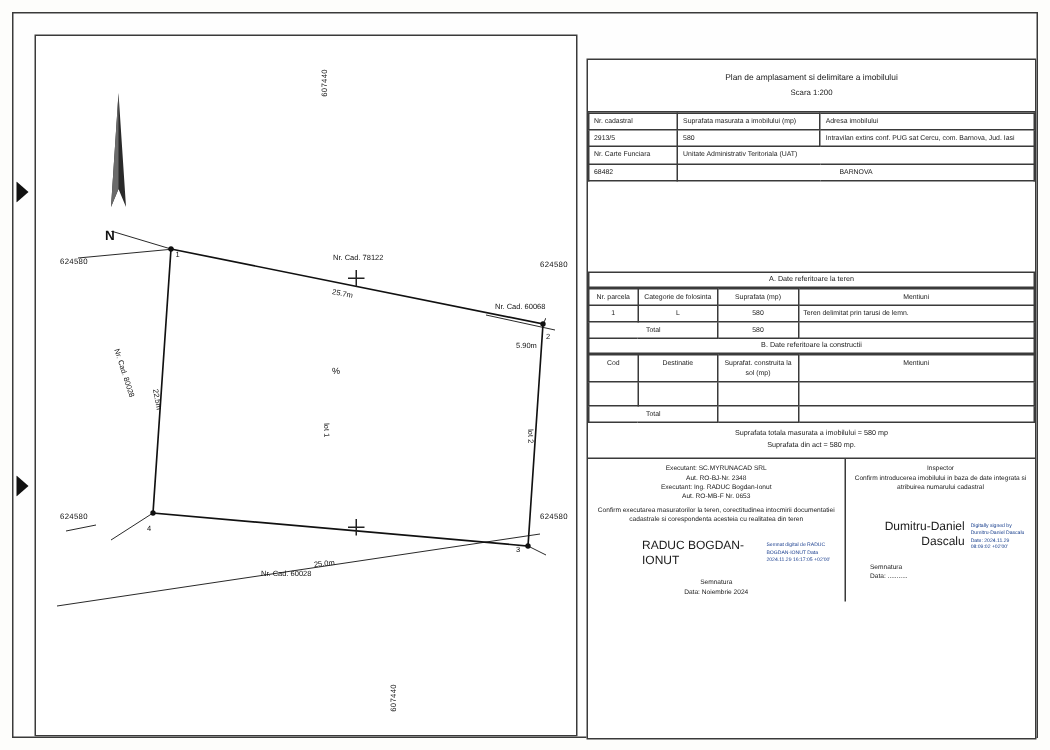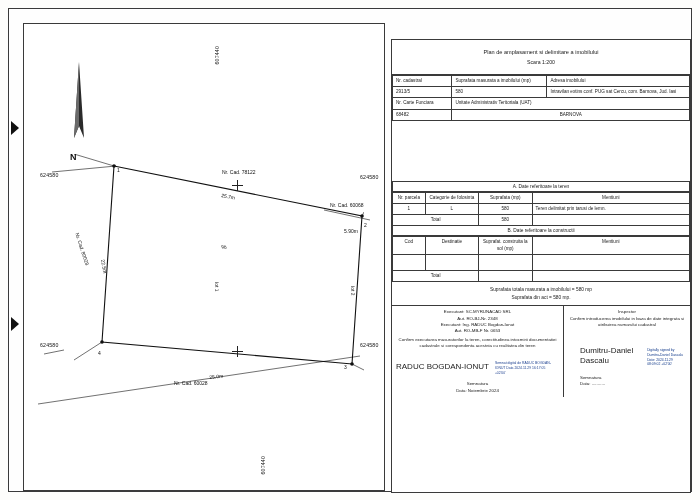--- a/index.html
+++ b/index.html
@@ -128,21 +128,21 @@
   }
   .sig-name{
     font-size:8px;
     margin-top:10px;
     line-height:1.25;
   }
   .sig-name-r{
     font-size:8px;
     margin-top:18px;
     line-height:1.25;
-    text-align:left;
+    text-align:right;
     padding-left:12px;
   }
   .stamp{
     font-size:3.4px;
     color:#1b3f8f;
     line-height:1.35;
     margin-top:2px;
   }
   .stamp.blue{color:#123a8a;}
   .ctr{text-align:center;}
@@ -304,21 +304,21 @@
         <div>Suprafata din act = 580 mp.</div>
       </div>
 
       <div class="sig-wrap">
         <div class="sig-left">
           <div class="ctr">Executant: SC.MYRUNACAD SRL</div>
           <div class="ctr">Aut. RO-BJ-Nr. 2348</div>
           <div class="ctr">Executant: Ing. RADUC Bogdan-Ionut</div>
           <div class="ctr">Aut. RO-MB-F Nr. 0653</div>
           <div class="ctr" style="margin-top:2px">Confirm executarea masuratorilor la teren, corectitudinea intocmirii documentatiei cadastrale si corespondenta acesteia cu realitatea din teren</div>
-          <div style="display:flex;align-items:center;">
+          <div style="display:flex;align-items:flex-start;margin-left:32px;">
             <div class="sig-name">RADUC BOGDAN-IONUT</div>
             <div class="stamp" style="margin-left:6px;margin-top:12px;width:58px">Semnat digital de RADUC BOGDAN-IONUT Data 2024.11.29 16:17:05 +02'00'</div>
           </div>
           <div class="ctr" style="margin-top:6px;white-space:pre-line">Semnatura
 Data: Noiembrie 2024</div>
         </div>
         <div class="sig-right">
           <div>Inspector</div>
           <div>Confirm introducerea imobilului in baza de date integrata si atribuirea numarului cadastral</div>
           <div style="display:flex;align-items:flex-start;">

